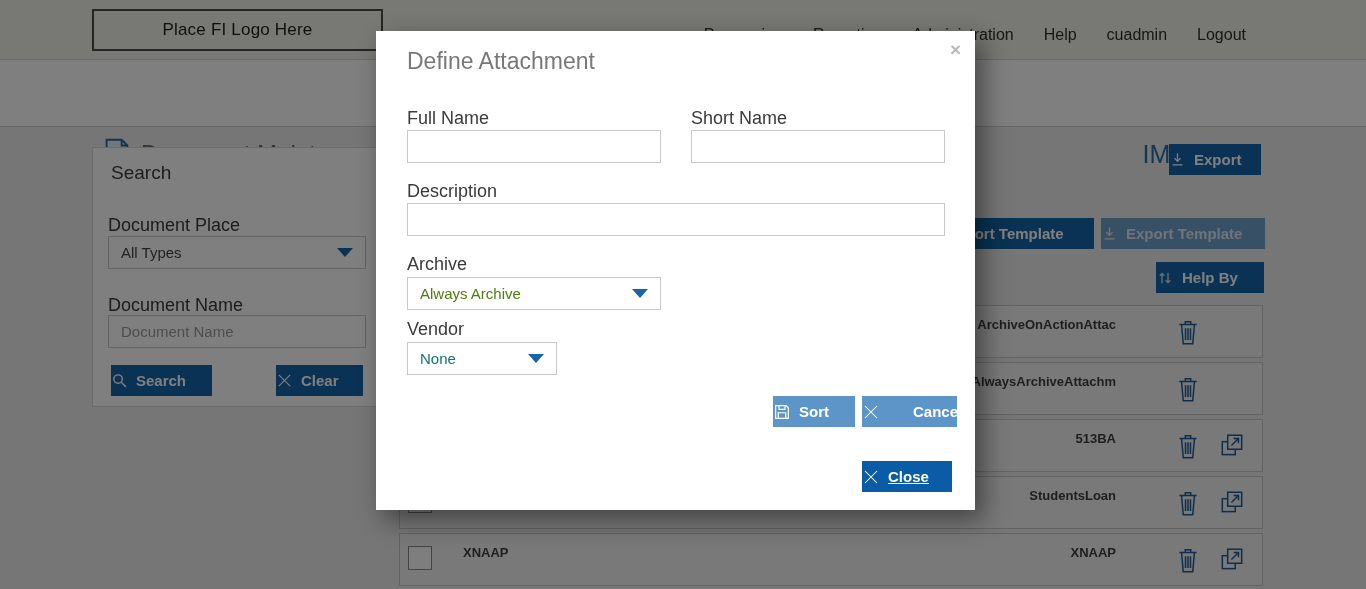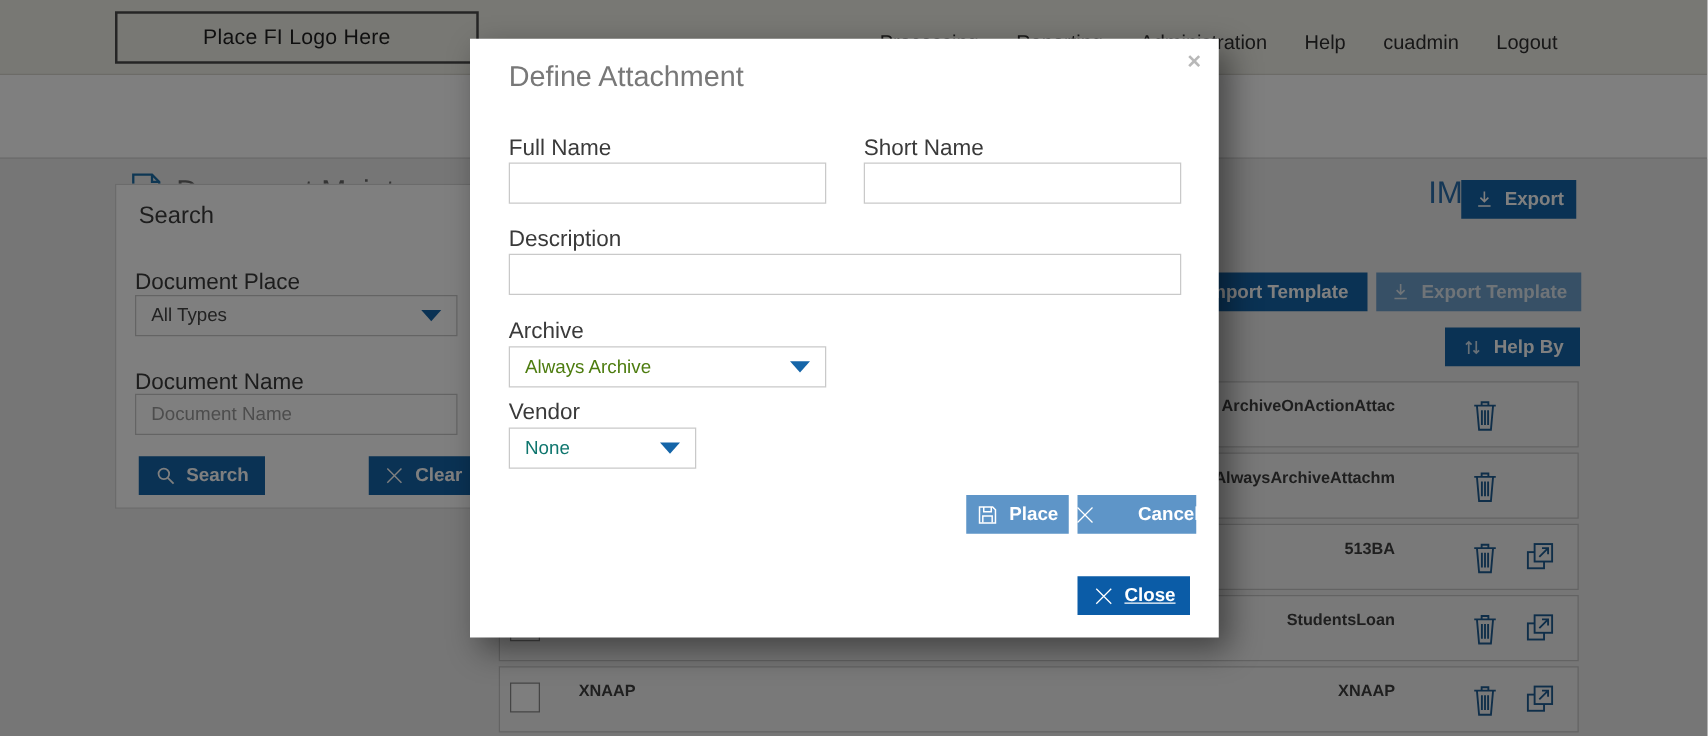--- a/index.html
+++ b/index.html
@@ -13,37 +13,37 @@
   .topnav { position:absolute; right:0; top:0; height:60px; display:flex; align-items:center; gap:30px; padding:10px 120px 0 0; }
   .topnav span { font-size:16px; color:#2e2e2e; cursor:pointer; white-space:nowrap; }
 
   
   .band { position:absolute; left:0; top:60px; width:1366px; height:67px; background:#ffffff; border-bottom:1px solid #cfcfcf; }
   .band .doc-icon { position:absolute; left:103px; top:78px; width:28px; height:30px; }
   .band .page-title { position:absolute; left:141px; top:80px; font-size:24px; color:#6a6a6a; white-space:nowrap; }
   .band .brand { position:absolute; right:104px; top:80px; font-size:25px; color:#2a6fad; }
 
   
-  .btn { display:inline-flex; align-items:center; justify-content:center; gap:8px; background:#1565a8; color:#fff; font-size:15px; font-weight:bold; border:none; cursor:pointer; }
+  .btn { display:inline-flex; align-items:center; gap:8px; background:#1565a8; color:#fff; font-size:15px; font-weight:bold; border:none; cursor:pointer; }
   .btn svg { flex:0 0 auto; }
   .btn.disabled { background:#6fa0cc; color:#dfe8f0; }
   .btn.light { background:#5e95c8; }
   .btn.strong { background:#0b5ca7; }
 
   
   .search-panel { position:absolute; left:92px; top:147px; width:322px; height:260px; background:#ffffff; border:1px solid #d6d6d6; }
   .search-panel .panel-title { position:absolute; left:18px; top:14px; font-size:19px; color:#3c3c3c; }
   .search-panel .pin { position:absolute; right:14px; top:8px; width:26px; height:26px; color:#44719c; cursor:pointer; }
   .field-label { position:absolute; font-size:18px; color:#3a3a3a; }
   .select-box, .text-input { position:absolute; background:#fff; border:1px solid #c9c9c9; height:33px; display:flex; align-items:center; padding:0 12px; font-size:15px; color:#444; }
   .select-box .caret { margin-left:auto; width:0; height:0; border-left:8px solid transparent; border-right:8px solid transparent; border-top:9px solid #1565a8; }
   .text-input input { border:none; outline:none; width:100%; font-size:15px; color:#444; font-family:"Liberation Sans",sans-serif; background:transparent; }
   .text-input input::placeholder { color:#9a9a9a; }
   .sp-search { position:absolute; left:18px; top:217px; width:101px; height:31px; }
-  .sp-clear  { position:absolute; left:202px; top:217px; width:87px; height:31px; }
+  .sp-clear  { position:absolute; left:183px; top:217px; width:87px; height:31px; }
 
   
   .export-btn   { position:absolute; left:1169px; top:144px; width:92px;  height:31px; }
   .import-tpl   { position:absolute; left:948px;  top:218px; width:146px; height:31px; }
   .export-tpl   { position:absolute; left:1101px; top:218px; width:164px; height:31px; }
   .sortby-btn   { position:absolute; left:1156px; top:262px; width:108px; height:31px; }
 
   
   .rows-wrap { position:absolute; left:399px; top:305px; width:864px; }
   .doc-row { position:relative; width:864px; height:53px; background:#f3f3f3; border:1px solid #c6c6c6; margin-bottom:4px; }
@@ -253,21 +253,21 @@
     <div class="select-box" style="left:31px; top:311px; width:150px;">
       <span style="color:#0f766e;">None</span>
       <span class="caret"></span>
     </div>
 
     <button class="btn light m-save">
       <svg width="18" height="18" viewBox="0 0 24 24" fill="none" stroke="#fff" stroke-width="1.6">
         <path d="M3.5 3.5h14l3 3v14h-17z"></path>
           <path d="M8 3.5v5h8v-5M7 20v-7h10v7"></path>
       </svg>
-      <span>Place</span>
+      <span>Sort</span>
     </button>
     <button class="btn light m-cancel">
       <svg width="18" height="18" viewBox="0 0 24 24" fill="none" stroke="#fff" stroke-width="1.4">
           <path d="M4 4l16 16M20 4L4 20"></path>
         </svg>
       <span>Cancel</span>
     </button>
     <button class="btn strong m-close">
       <svg width="18" height="18" viewBox="0 0 24 24" fill="none" stroke="#fff" stroke-width="1.4">
           <path d="M4 4l16 16M20 4L4 20"></path>

